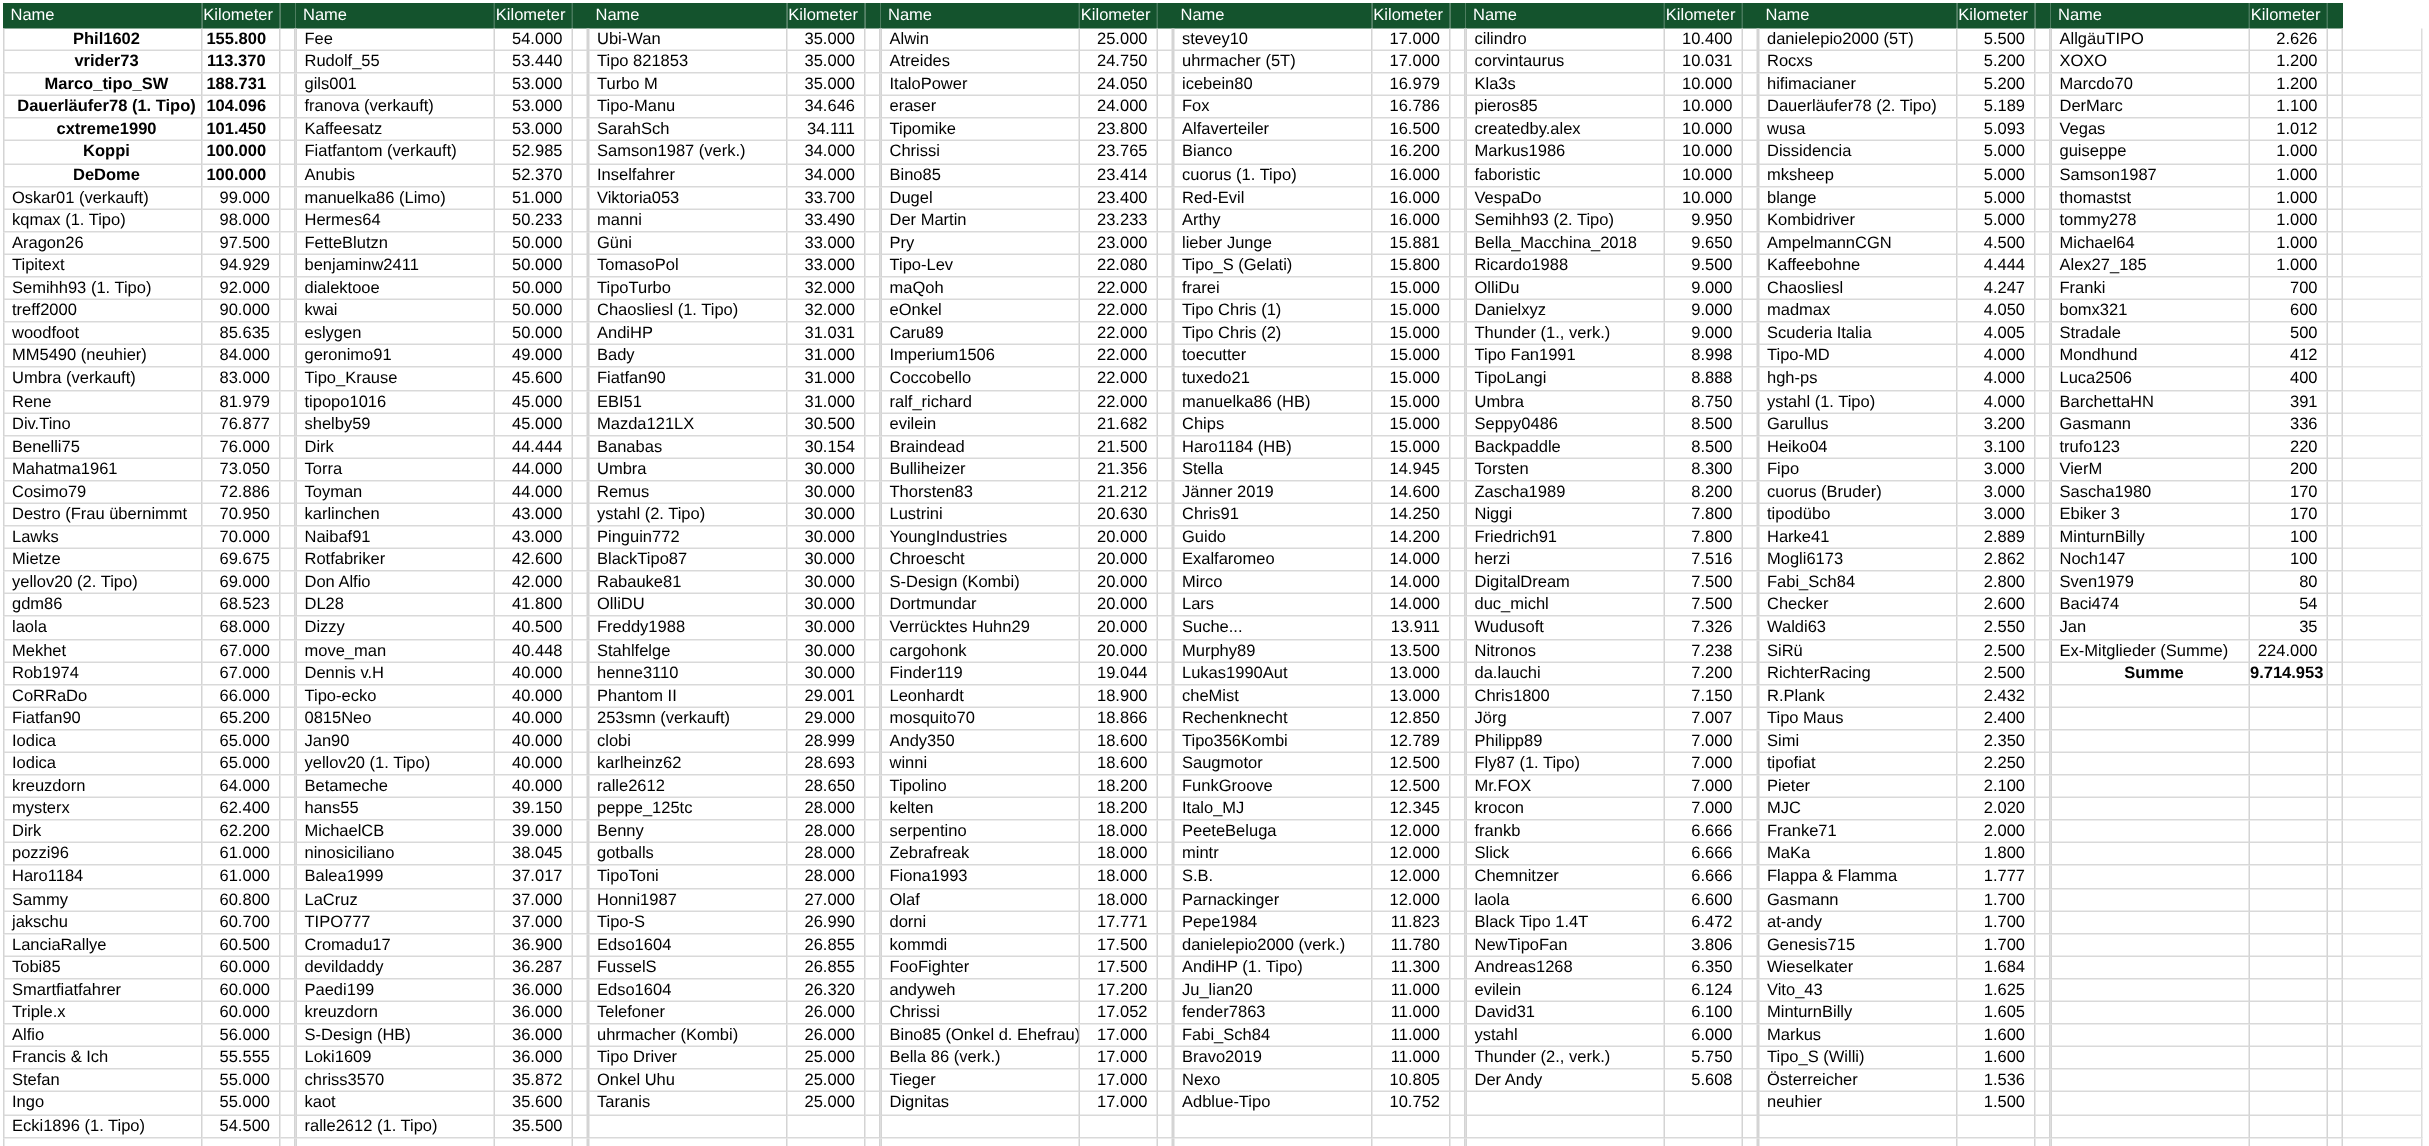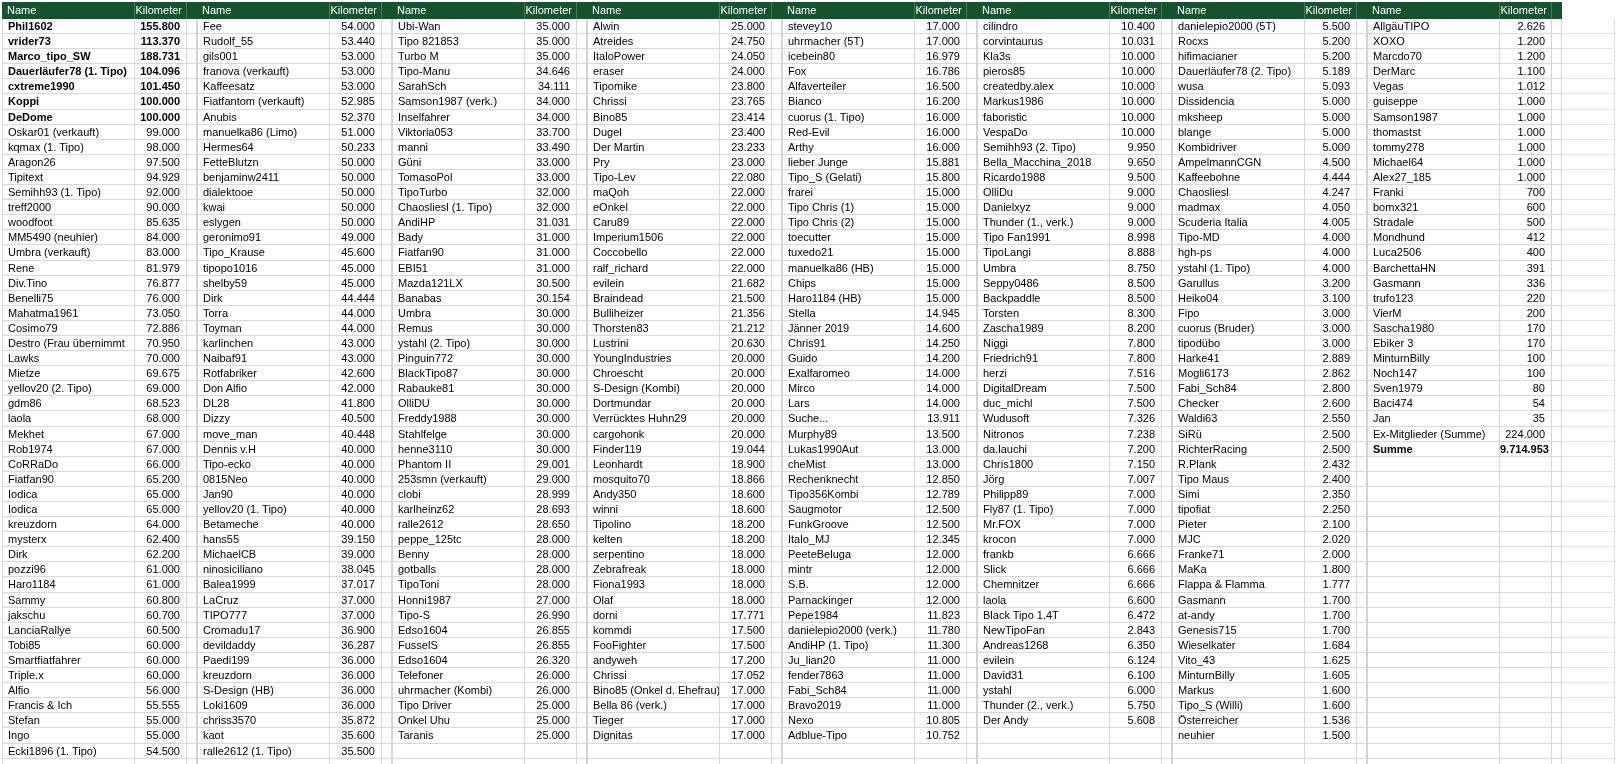--- a/index.html
+++ b/index.html
@@ -27,21 +27,21 @@
   .cell{
     height:15.1px;line-height:14.6px;
     box-sizing:border-box;
     border-bottom:1px solid #d9d9d9;
     border-right:1px solid #d4d4d4;
     overflow:hidden;white-space:nowrap;
   }
   .cell-name{width:133px;padding-left:5px;border-left:1px solid #d4d4d4;}
   .cell-km{width:52px;text-align:right;padding-right:6px;}
   .cell-spacer{width:10px;border-left:none;}
-  .bold{font-weight:bold;}
+  .bold{font-weight:bold;text-align:center;}
   #tail{
     position:absolute;top:2px;left:1562px;width:53px;
     display:flex;flex-direction:column;
   }
   .tail-hdr{height:17px;box-sizing:border-box;background:#ffffff;}
   .tail-cell{
     height:15.1px;box-sizing:border-box;
     border-bottom:1px solid #e4e4e4;border-right:1px solid #dcdcdc;
   }
 </style>
@@ -1535,21 +1535,21 @@
         <div class="cell cell-km">6.600</div>
         <div class="cell cell-spacer"></div>
       </div>
       <div class="data-row">
         <div class="cell cell-name">Black Tipo 1.4T</div>
         <div class="cell cell-km">6.472</div>
         <div class="cell cell-spacer"></div>
       </div>
       <div class="data-row">
         <div class="cell cell-name">NewTipoFan</div>
-        <div class="cell cell-km">2.843</div>
+        <div class="cell cell-km">3.806</div>
         <div class="cell cell-spacer"></div>
       </div>
       <div class="data-row">
         <div class="cell cell-name">Andreas1268</div>
         <div class="cell cell-km">6.350</div>
         <div class="cell cell-spacer"></div>
       </div>
       <div class="data-row">
         <div class="cell cell-name">evilein</div>
         <div class="cell cell-km">6.124</div>

